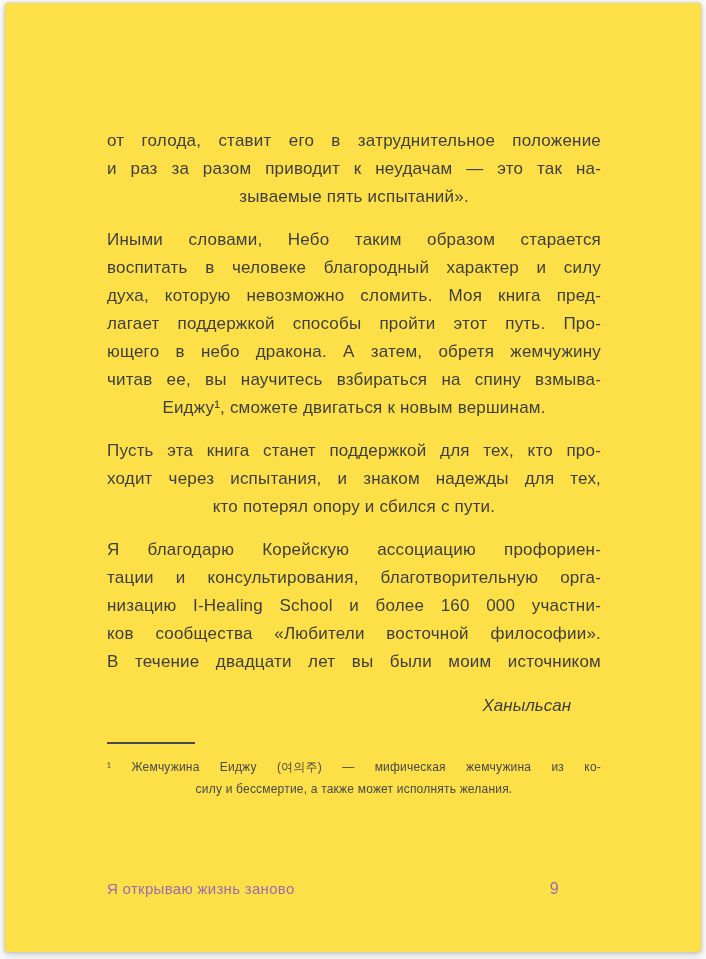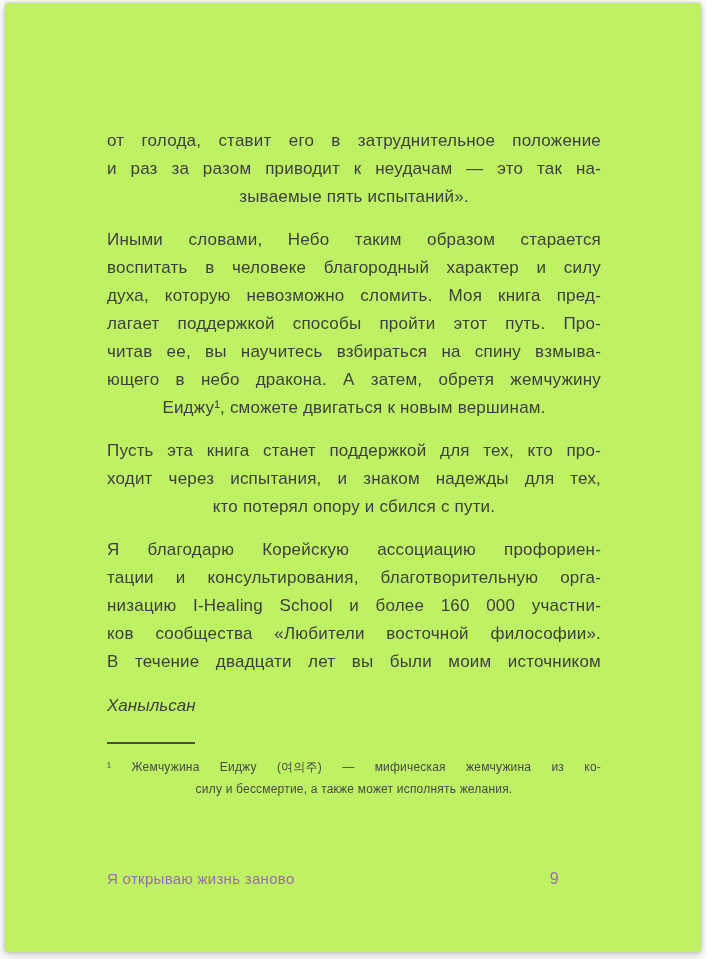--- a/index.html
+++ b/index.html
@@ -7,21 +7,21 @@
     padding: 0;
     width: 706px;
     height: 959px;
     background: #fbfbfb;
     overflow: hidden;
     font-family: "Liberation Sans", "DejaVu Sans", sans-serif;
   }
   .page {
     position: absolute;
     top: 3px; left: 5px; right: 5px; bottom: 7px;
-    background: #bef264;
+    background: #fde047;
     border-radius: 3px;
     box-shadow: 0 0 3px rgba(140,140,140,0.55), 0 3px 8px rgba(120,120,120,0.35);
     text-decoration: underline;
   }
   .content {
     position: absolute;
     top: 0; left: 0; right: 0;
     padding: 124px 100px 0 102px;
     color: #3e3e40;
   }
@@ -35,41 +35,41 @@
   .line { text-align: center; }
   .line.just {
     text-align: justify;
     text-align-last: justify;
   }
   .signature {
     margin-top: 16px;
     font-size: 17px;
     line-height: 28px;
     font-style: italic;
-    text-align: left;
+    text-align: right;
     padding-right: 30px;
     color: #3e3e40;
   }
   .footnote-rule {
     width: 88px;
     height: 2px;
     background: #4a4a4c;
     margin: 22px 0 12px 0;
   }
   .footnote {
     font-size: 12px;
     line-height: 22px;
     letter-spacing: 0.2px;
     color: #48484a;
   }
   .footer {
     position: absolute;
     left: 102px;
     right: 100px;
-    bottom: 64px;
+    bottom: 54px;
     display: flex;
     justify-content: space-between;
     align-items: baseline;
     font-size: 15px;
     font-weight: 500;
     letter-spacing: 0.3px;
   }
   .footer .running-title { color: var(--accent, #9b6bae); }
   .footer .page-number {
     color: var(--accent, #9b6bae);
@@ -87,22 +87,22 @@
         <div class="line just">от голода, ставит его в затруднительное положение</div>
         <div class="line just">и раз за разом приводит к неудачам — это так на-</div>
         <div class="line">зываемые пять испытаний».</div>
       </div>
 
     <div class="paragraph">
         <div class="line just">Иными словами, Небо таким образом старается</div>
         <div class="line just">воспитать в человеке благородный характер и силу</div>
         <div class="line just">духа, которую невозможно сломить. Моя книга пред-</div>
         <div class="line just">лагает поддержкой способы пройти этот путь. Про-</div>
+        <div class="line just">ющего в небо дракона. А затем, обретя жемчужину</div>
         <div class="line just">читав ее, вы научитесь взбираться на спину взмыва-</div>
-        <div class="line just">ющего в небо дракона. А затем, обретя жемчужину</div>
         <div class="line">Еиджу¹, сможете двигаться к новым вершинам.</div>
       </div>
 
     <div class="paragraph">
         <div class="line just">Пусть эта книга станет поддержкой для тех, кто про-</div>
         <div class="line just">ходит через испытания, и знаком надежды для тех,</div>
         <div class="line">кто потерял опору и сбился с пути.</div>
       </div>
 
     <div class="paragraph">

